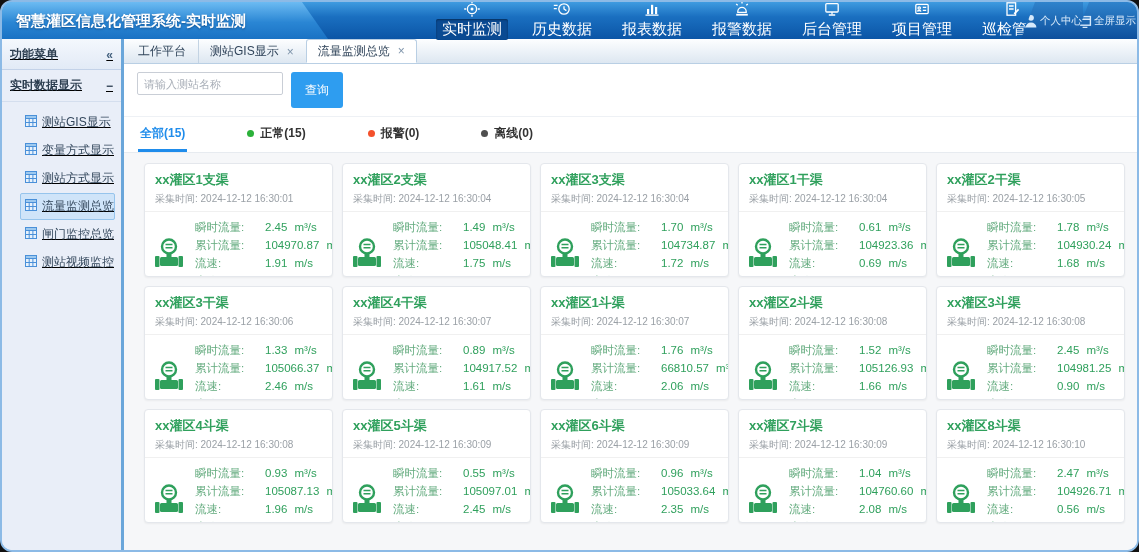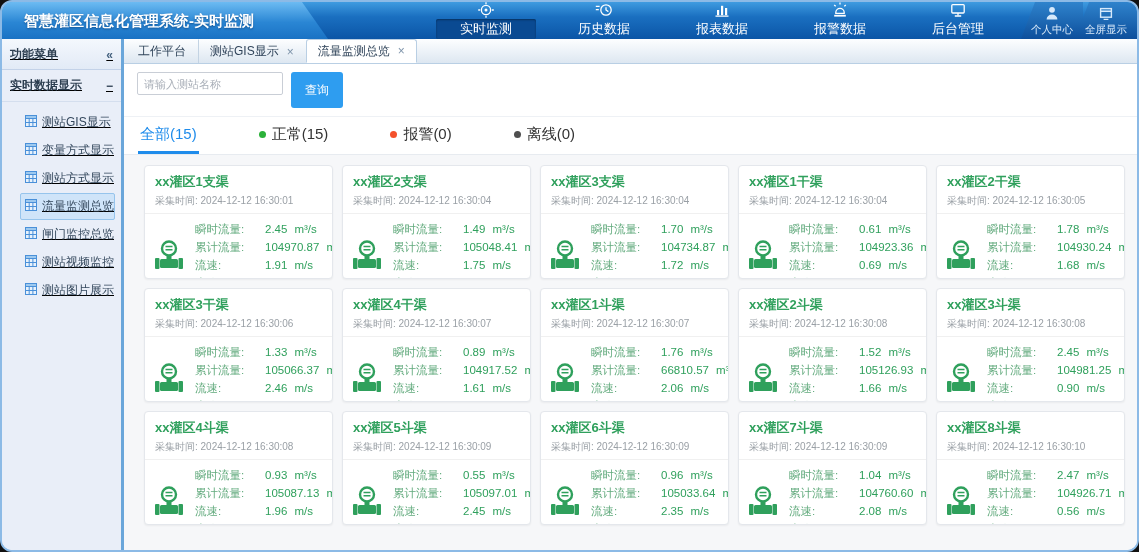--- a/index.html
+++ b/index.html
@@ -10,29 +10,29 @@
   
   .topbar { position:relative; height:37px; flex:0 0 37px;
             background:linear-gradient(180deg,#3f9be0 0%,#1a6fc0 40%,#0b55a6 100%);
             display:flex; align-items:stretch; }
   .title-panel { position:absolute; left:0; top:0; width:330px; height:100%;
             background:linear-gradient(180deg,#6cbbf2 0%,#2a86d4 55%,#1a72c4 100%);
             clip-path:polygon(0 0, 300px 0, 326px 100%, 0 100%); }
   .title-panel::after { content:""; position:absolute; right:6px; top:0; width:3px; height:100%;
             background:#eaf4fd; transform:skewX(28deg); }
   .app-title { position:relative; z-index:2; color:#fff; font-size:15px; font-weight:bold;
-            line-height:37px; padding-left:22px; white-space:nowrap; text-shadow:0 1px 2px rgba(0,40,90,.5); }
+            line-height:37px; padding-left:14px; white-space:nowrap; text-shadow:0 1px 2px rgba(0,40,90,.5); }
   .top-nav { position:absolute; left:425px; top:0; height:100%; display:flex; align-items:stretch; }
   .nav-item { display:flex; flex-direction:column; align-items:center; justify-content:center;
             padding:2px 9px 3px; cursor:pointer; }
   .nav-ico { height:17px; display:flex; align-items:center; }
-  .nav-label { color:#fff; font-size:13px; margin-top:1px; padding:1px 24px; border-radius:2px; white-space:nowrap; }
+  .nav-label { color:#fff; font-size:15px; margin-top:1px; padding:1px 6px; border-radius:2px; white-space:nowrap; }
   .nav-item.active .nav-label { background:#0a4a92; box-shadow:inset 0 1px 2px rgba(0,0,0,.35); }
   .corner { position:absolute; right:0; top:0; height:100%; display:flex; }
-  .corner-btn { position:relative; display:flex; flex-direction:column; align-items:center; justify-content:center;
+  .corner-btn { position:relative; display:flex; flex-direction:row; align-items:center; justify-content:center;
             width:62px; background:linear-gradient(180deg,#2f83cc 0%,#0d4f9c 100%);
             clip-path:polygon(14px 0,100% 0,100% 100%,0 100%); margin-left:-8px; cursor:pointer; }
   .corner-btn .c-label { color:#dcecfb; font-size:10.5px; margin-top:1px; white-space:nowrap; }
 
   
   .body-row { flex:1; display:flex; min-height:0; }
   .sidebar { width:122px; flex:0 0 122px; background:#e9eef8; border-right:3px solid #6aa6da; overflow:hidden;text-decoration:underline; }
   .sb-header { display:flex; justify-content:space-between; align-items:center; padding:7px 8px 6px;
             font-size:12px; font-weight:bold; color:#2c3e50; border-bottom:1px solid #c3d2e8;
             background:linear-gradient(180deg,#f4f8fd,#e2eaf6); }
@@ -56,22 +56,22 @@
   .tab-x { color:#7e94aa; font-size:12px; line-height:1; cursor:pointer; }
 
   .content { flex:1; background:#f6f7f9; overflow:hidden; display:flex; flex-direction:column; }
   .toolbar { background:#fff; padding:8px 13px; border-bottom:1px solid #eef1f5; display:flex; gap:8px; }
   .search-input { width:146px; height:23px; border:1px solid #c9ced6; border-radius:2px;
             font-size:11px; padding:0 6px; color:#333; }
   .search-input::placeholder { color:#a9afb8; }
   .query-btn { width:52px; height:36px; background:#2e9df0; color:#fff; border:none; border-radius:3px;
             font-size:12px; cursor:pointer; }
   .filterbar { background:#fff; padding:0 14px; display:flex; gap:58px; border-bottom:1px solid #e7ebf0; }
-  .filter { display:flex; align-items:center; gap:6px; font-size:15px; color:#333;
-            padding:8px 2px 7px; border-bottom:3px solid transparent; cursor:pointer; }
+  .filter { display:flex; align-items:center; gap:6px; font-size:12px; color:#333;
+            padding:8px 2px 7px; border-bottom:3px solid transparent; cursor:pointer;font-weight:bold; }
   .filter.active { color:#1f8ceb; border-bottom-color:#1f8ceb; }
   .filter .dot { width:7px; height:7px; border-radius:50%; }
 
   .cards { flex:1; overflow:auto; padding:10px 12px;
             display:grid; grid-template-columns:repeat(5,1fr); gap:9px; align-content:start;margin-left:8px; }
   .card { background:#fff; border:1px solid #e4e7ec; border-radius:4px; box-shadow:0 1px 2px rgba(0,0,0,.05);
             height:114px; overflow:hidden; }
   .card-head { padding:7px 10px 5px; border-bottom:1px solid #f0f0f0; }
   .card-title { font-size:13px; font-weight:bold; color:#2fa05c; }
   .card-time { font-size:10px; color:#9aa0a6; margin-top:3px; white-space:nowrap; }
@@ -294,32 +294,20 @@
       <svg width="12" height="12" viewBox="0 0 12 12">
                 <rect x="0.5" y="0.5" width="11" height="11" fill="#e8f2fc" stroke="#4a90d9"></rect>
                 <rect x="0.5" y="0.5" width="11" height="3" fill="#9ec9ef" stroke="#4a90d9"></rect>
                 <line x1="4.2" y1="3.5" x2="4.2" y2="11.5" stroke="#4a90d9"></line>
                 <line x1="7.9" y1="3.5" x2="7.9" y2="11.5" stroke="#4a90d9"></line>
                 <line x1="0.5" y1="7.5" x2="11.5" y2="7.5" stroke="#4a90d9"></line>
               </svg>
     </span>
     <span class="sb-label">测站视频监控</span>
   </div>
-          <div class="sb-item">
-    <span>
-      <svg width="12" height="12" viewBox="0 0 12 12">
-                <rect x="0.5" y="0.5" width="11" height="11" fill="#e8f2fc" stroke="#4a90d9"></rect>
-                <rect x="0.5" y="0.5" width="11" height="3" fill="#9ec9ef" stroke="#4a90d9"></rect>
-                <line x1="4.2" y1="3.5" x2="4.2" y2="11.5" stroke="#4a90d9"></line>
-                <line x1="7.9" y1="3.5" x2="7.9" y2="11.5" stroke="#4a90d9"></line>
-                <line x1="0.5" y1="7.5" x2="11.5" y2="7.5" stroke="#4a90d9"></line>
-              </svg>
-    </span>
-    <span class="sb-label">测站图片展示</span>
-  </div>
         </div>
     </aside>
 
     <main class="main">
       <div class="tabbar" id="tabbar">
           <div class="tab">
     <span class="tab-label">工作平台</span>
 
   </div>
           <div class="tab">

